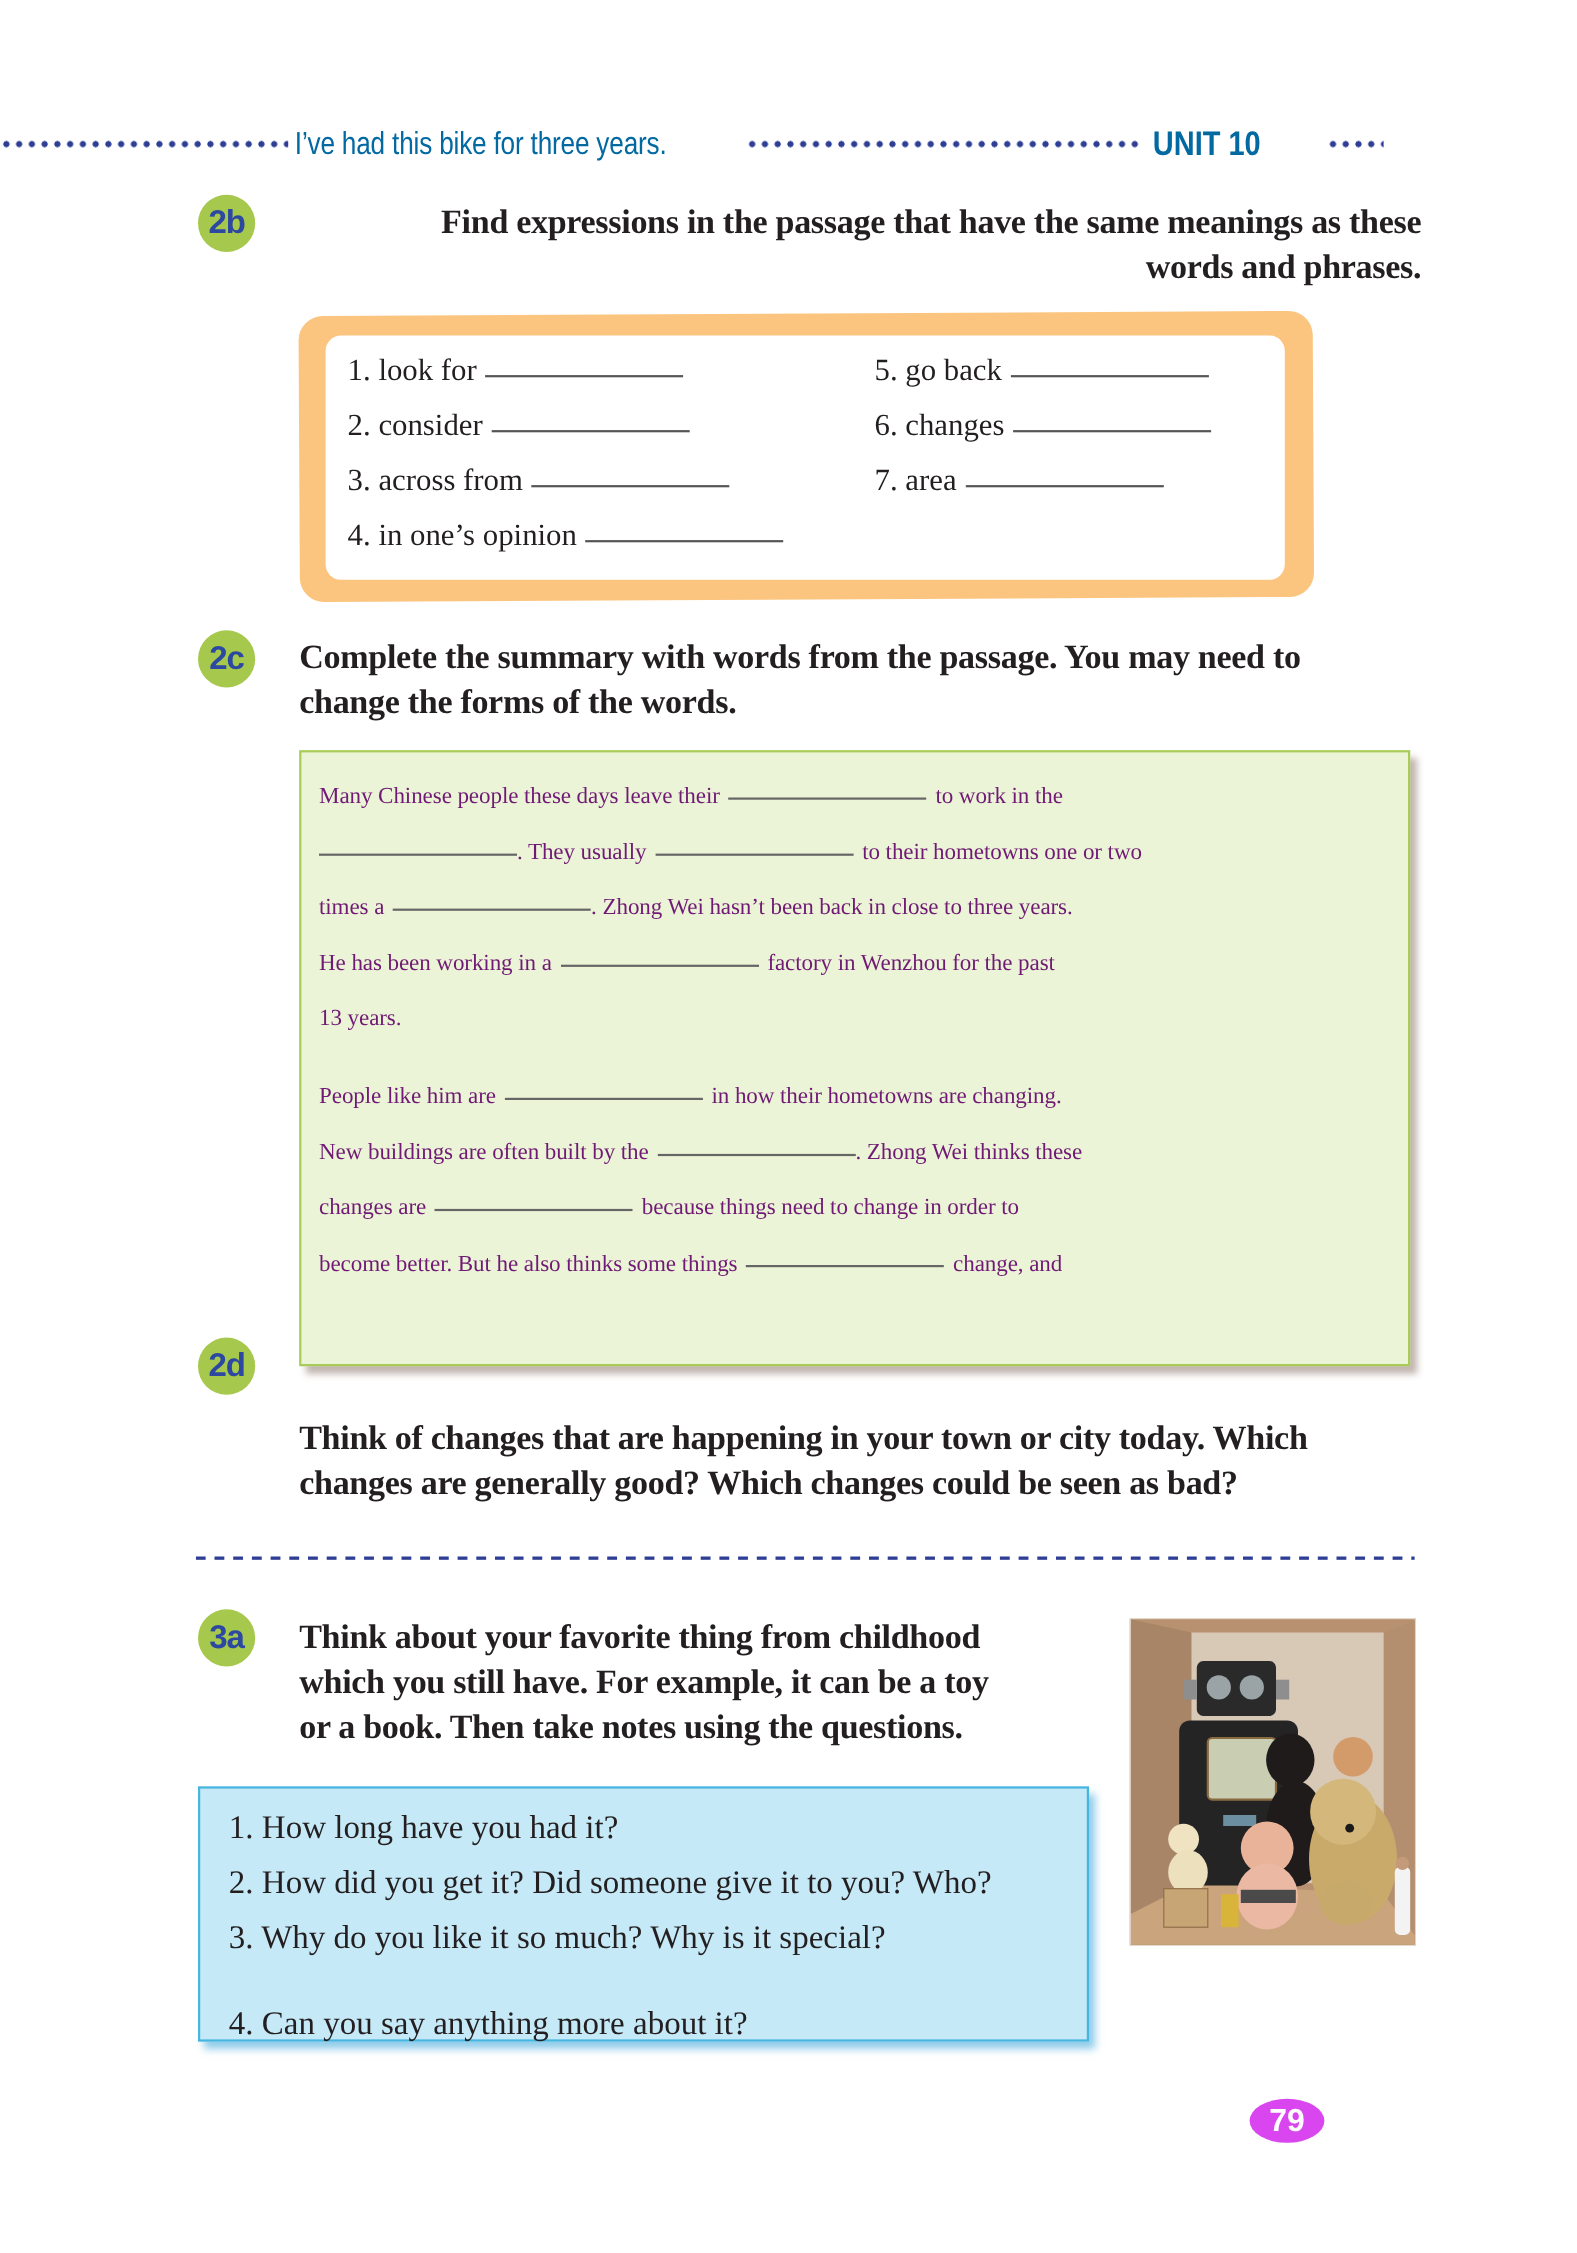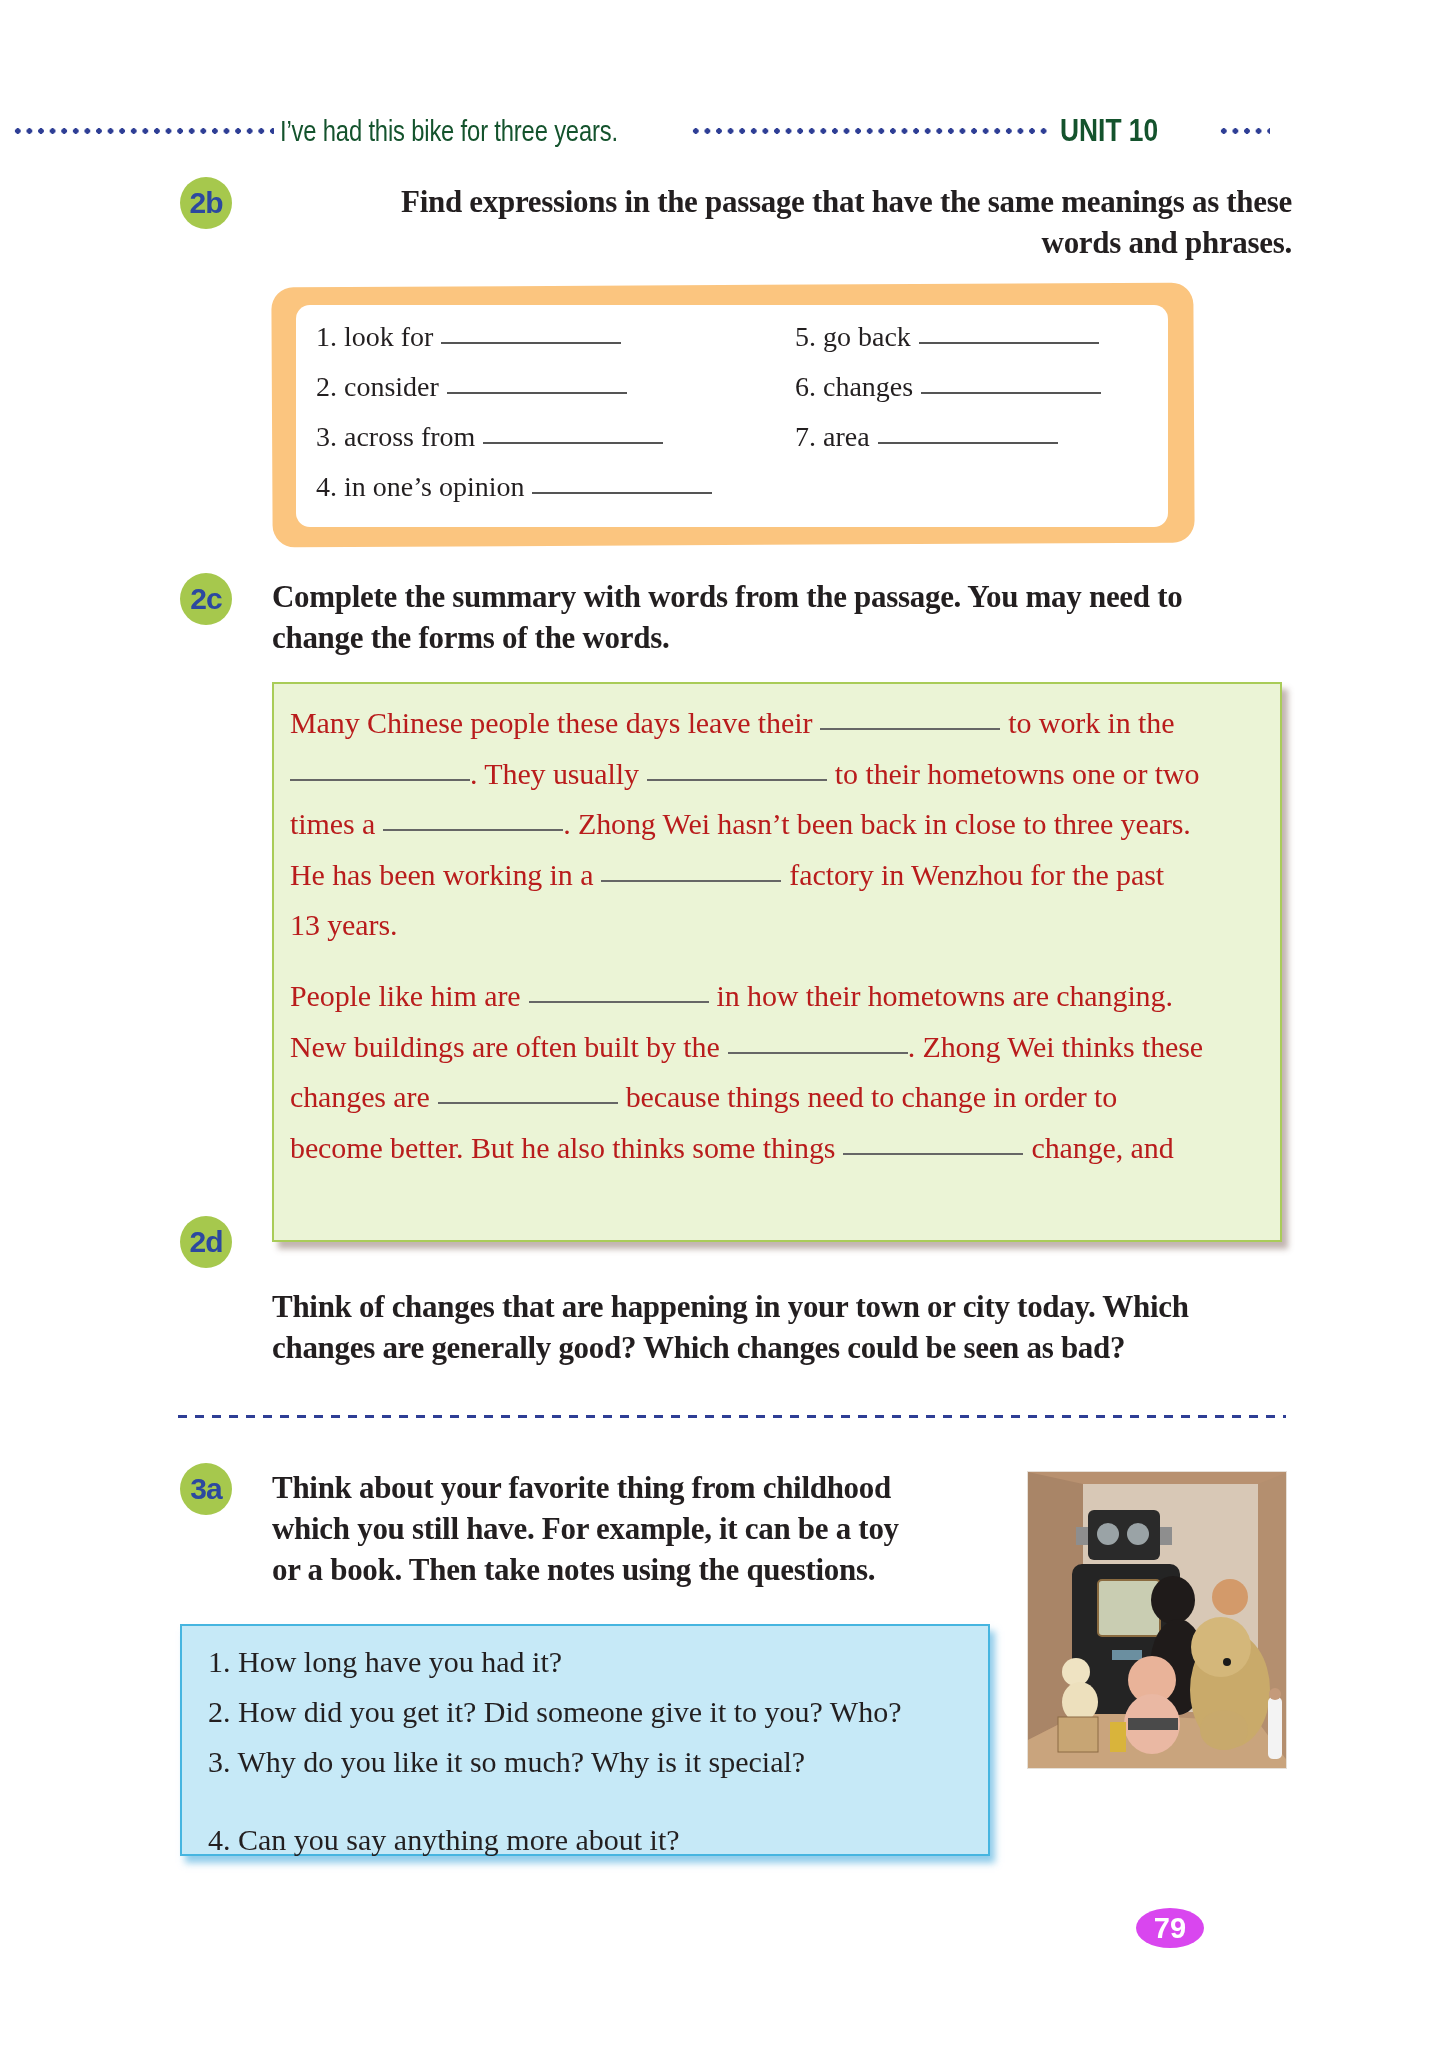--- a/index.html
+++ b/index.html
@@ -4,23 +4,23 @@
 <style>
   html, body { margin: 0; padding: 0; }
   body {
     width: 1434px; height: 2048px; position: relative; overflow: hidden;
     background: #ffffff;
     font-family: "Liberation Serif", "DejaVu Serif", serif;
     color: #231f20;
   }
   
   .header {
-    position: absolute; left: 12px; top: 108px; width: 1258px; height: 46px;
+    position: absolute; left: 0; top: 108px; width: 1258px; height: 46px;
     display: flex; align-items: center; white-space: nowrap; overflow: hidden;
-    font-family: "Liberation Sans", "DejaVu Sans", sans-serif; color: #14532d;
+    font-family: "Liberation Sans", "DejaVu Sans", sans-serif; color: #0369a1;
   }
   .dots { flex: 0 0 auto; height: 8px;
     background-image: radial-gradient(circle, #2e3e95 2.6px, transparent 3px);
     background-size: 11.6px 8px; background-repeat: repeat-x; background-position: left center; }
   .dots.d1 { width: 262px; margin-right: 6px; }
   .dots.d2 { width: 360px; margin: 0 10px 0 10px; }
   .dots.d3 { flex: 1 1 auto; margin-left: 18px; }
   .header-title { font-size: 29px; transform: scaleX(0.82); transform-origin: left center; display:inline-block; width: 400px; letter-spacing: -0.2px; }
   .header-unit { font-size: 31px; font-weight: bold; transform: scaleX(0.85); transform-origin: left center; display:inline-block; width: 140px; }
 
@@ -54,22 +54,22 @@
     vertical-align: baseline; margin-left: 8px; position: relative; top: -2px;
   }
 
   
   .box-2c {
     position: absolute; left: 272px; top: 682px; width: 1010px; height: 560px;
     background: #ebf4d6; border: 2px solid #a9cc58; box-sizing: border-box;
     box-shadow: 6px 7px 6px rgba(120, 90, 80, 0.45);
   }
   .para {
-    position: absolute; left: 16px; width: 990px; font-size: 30px; line-height: 50.5px;
-    color: #b91c1c; letter-spacing: -0.1px;
+    position: absolute; left: 16px; width: 990px; font-size: 21px; line-height: 50.5px;
+    color: #701a75; letter-spacing: -0.1px;
   }
   .para .gap {
     display: inline-block; width: 180px; height: 2px; background: #666;
     vertical-align: baseline; margin: 0 8px; position: relative; top: -3px;
   }
   .para .gap.tight-left { margin-left: 0; }
 
   
   .divider {
     position: absolute; left: 178px; top: 1415px; width: 1108px; height: 3px;

